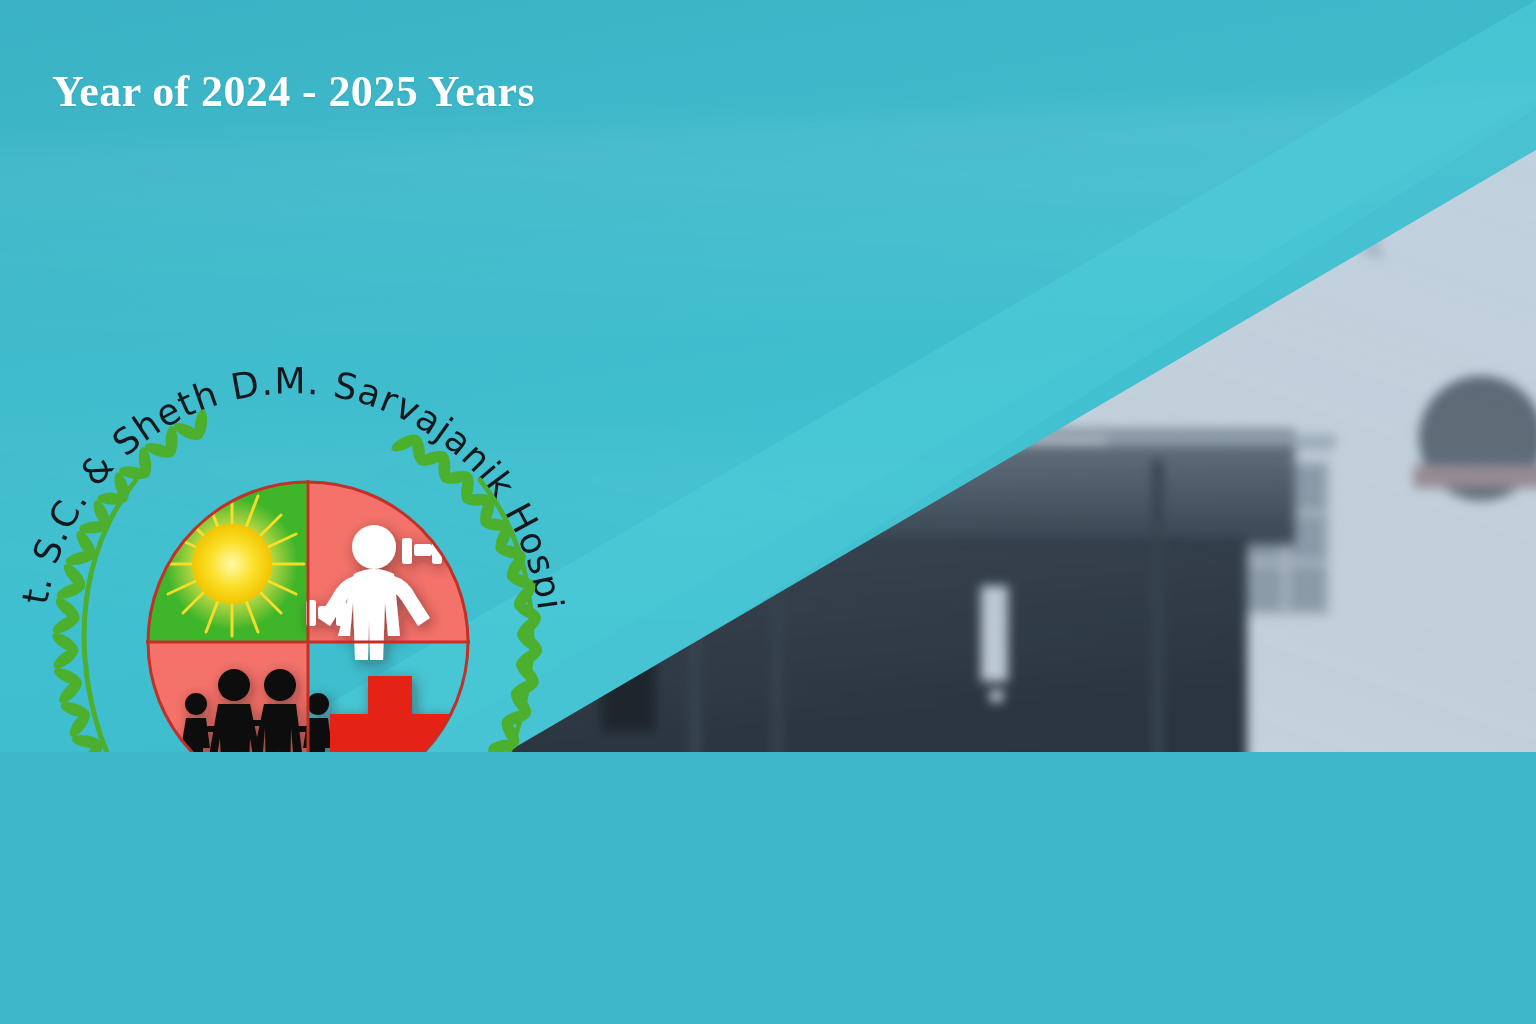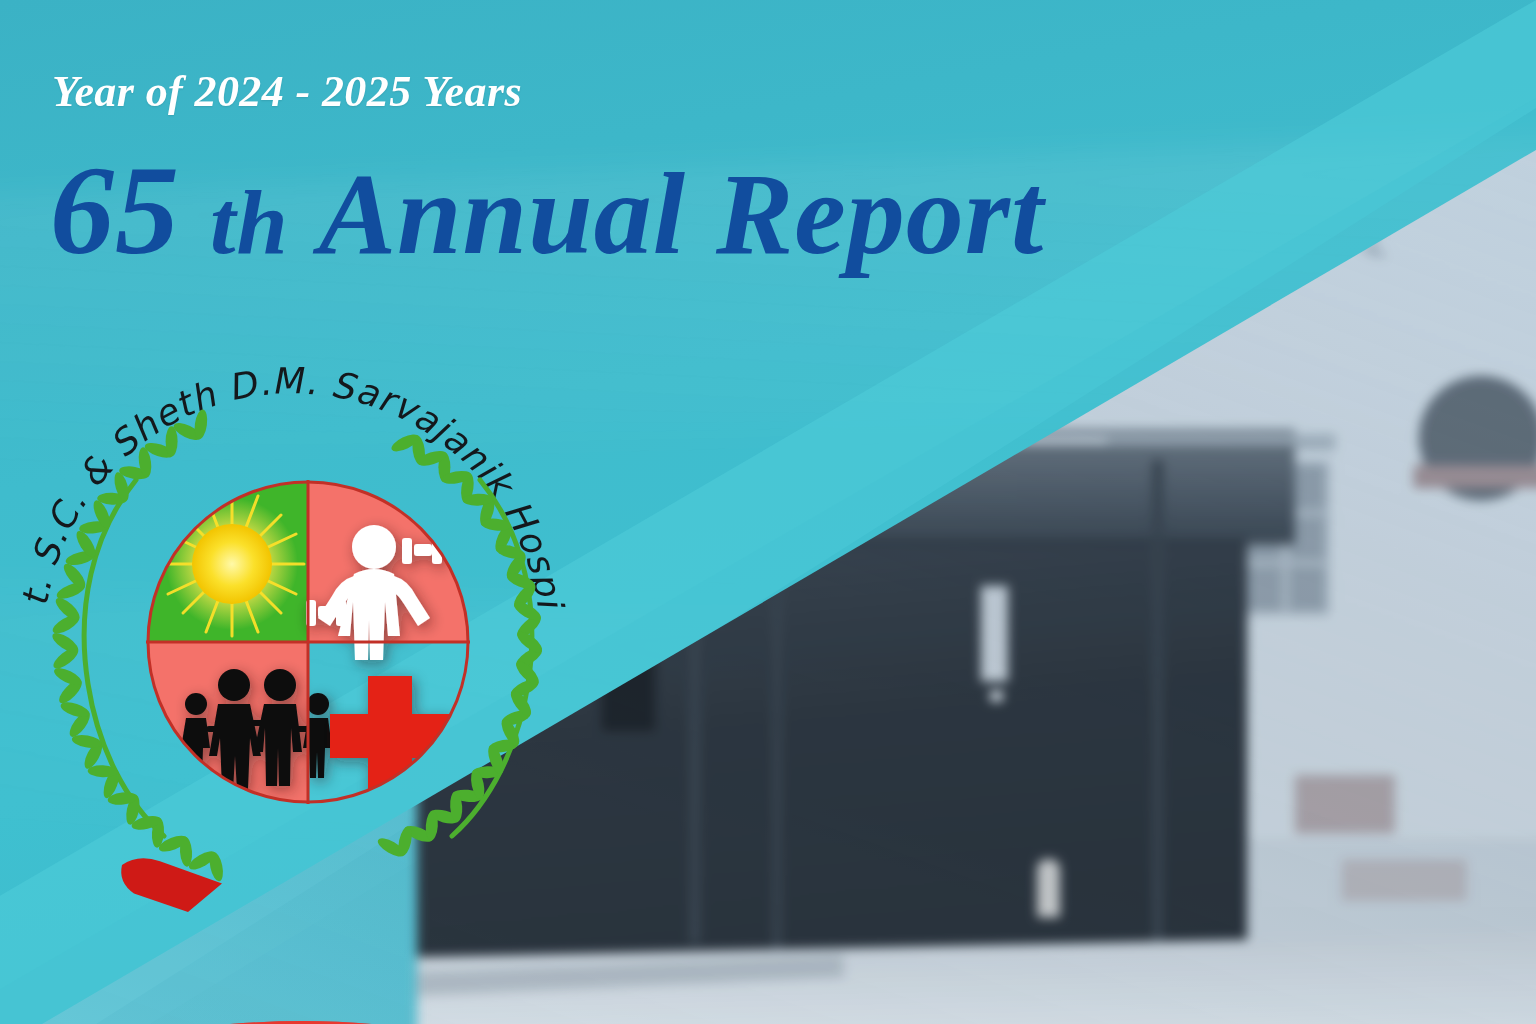--- a/index.html
+++ b/index.html
@@ -2,21 +2,21 @@
 <html><head>
 <meta charset="utf-8">
 <style>
   * { margin:0; padding:0; box-sizing:border-box; }
   html,body { width:1536px; height:1024px; overflow:hidden; }
   body {
     font-family:"Liberation Sans", sans-serif;
     background:#3cb8ca;
     position:relative;
   }
-  #stage { position:absolute; inset:0; width:1536px; height:1024px; overflow:hidden;font-style:italic; }
+  #stage { position:absolute; inset:0; width:1536px; height:752px; overflow:hidden; }
 
   
   .bg-base {
     position:absolute; inset:0;
     background:linear-gradient(170deg,#3bb2c5 0%, #3fbccd 38%, #3fc0d0 62%, #3cb9cb 100%);
   }
   
   .bg-wash {
     position:absolute; left:-5%; top:16%; width:115%; height:26%;
     background:linear-gradient(185deg, rgba(255,255,255,.085), rgba(255,255,255,0));
@@ -240,23 +240,20 @@
       <div class="ph-red2"></div>
       <div class="ph-ground"></div>
       <div class="ph-kerb"></div>
     </div>
     <div class="photo-tint"></div>
     <div class="photo-cool"></div>
   </div>
 
   <div class="subtitle">Year of 2024 - 2025 Years</div>
 
-  <div class="title">
-    <span class="num">65</span><span>&nbsp;</span><span class="th">th</span><span>&nbsp;</span><span>Annual Report</span>
-  </div>
 
   <div class="logo">
     <svg viewBox="0 0 560 520" xmlns="http://www.w3.org/2000/svg" aria-hidden="true">
       <defs>
         <path id="arcPath" d="M 28 300 A 248 248 0 0 1 520 296" fill="none"></path>
         <radialGradient id="sunGrad" cx="50%" cy="50%" r="50%">
           <stop offset="0%" stop-color="#fff9a8"></stop>
           <stop offset="55%" stop-color="#fbe02a"></stop>
           <stop offset="100%" stop-color="#f2c400"></stop>
         </radialGradient>

